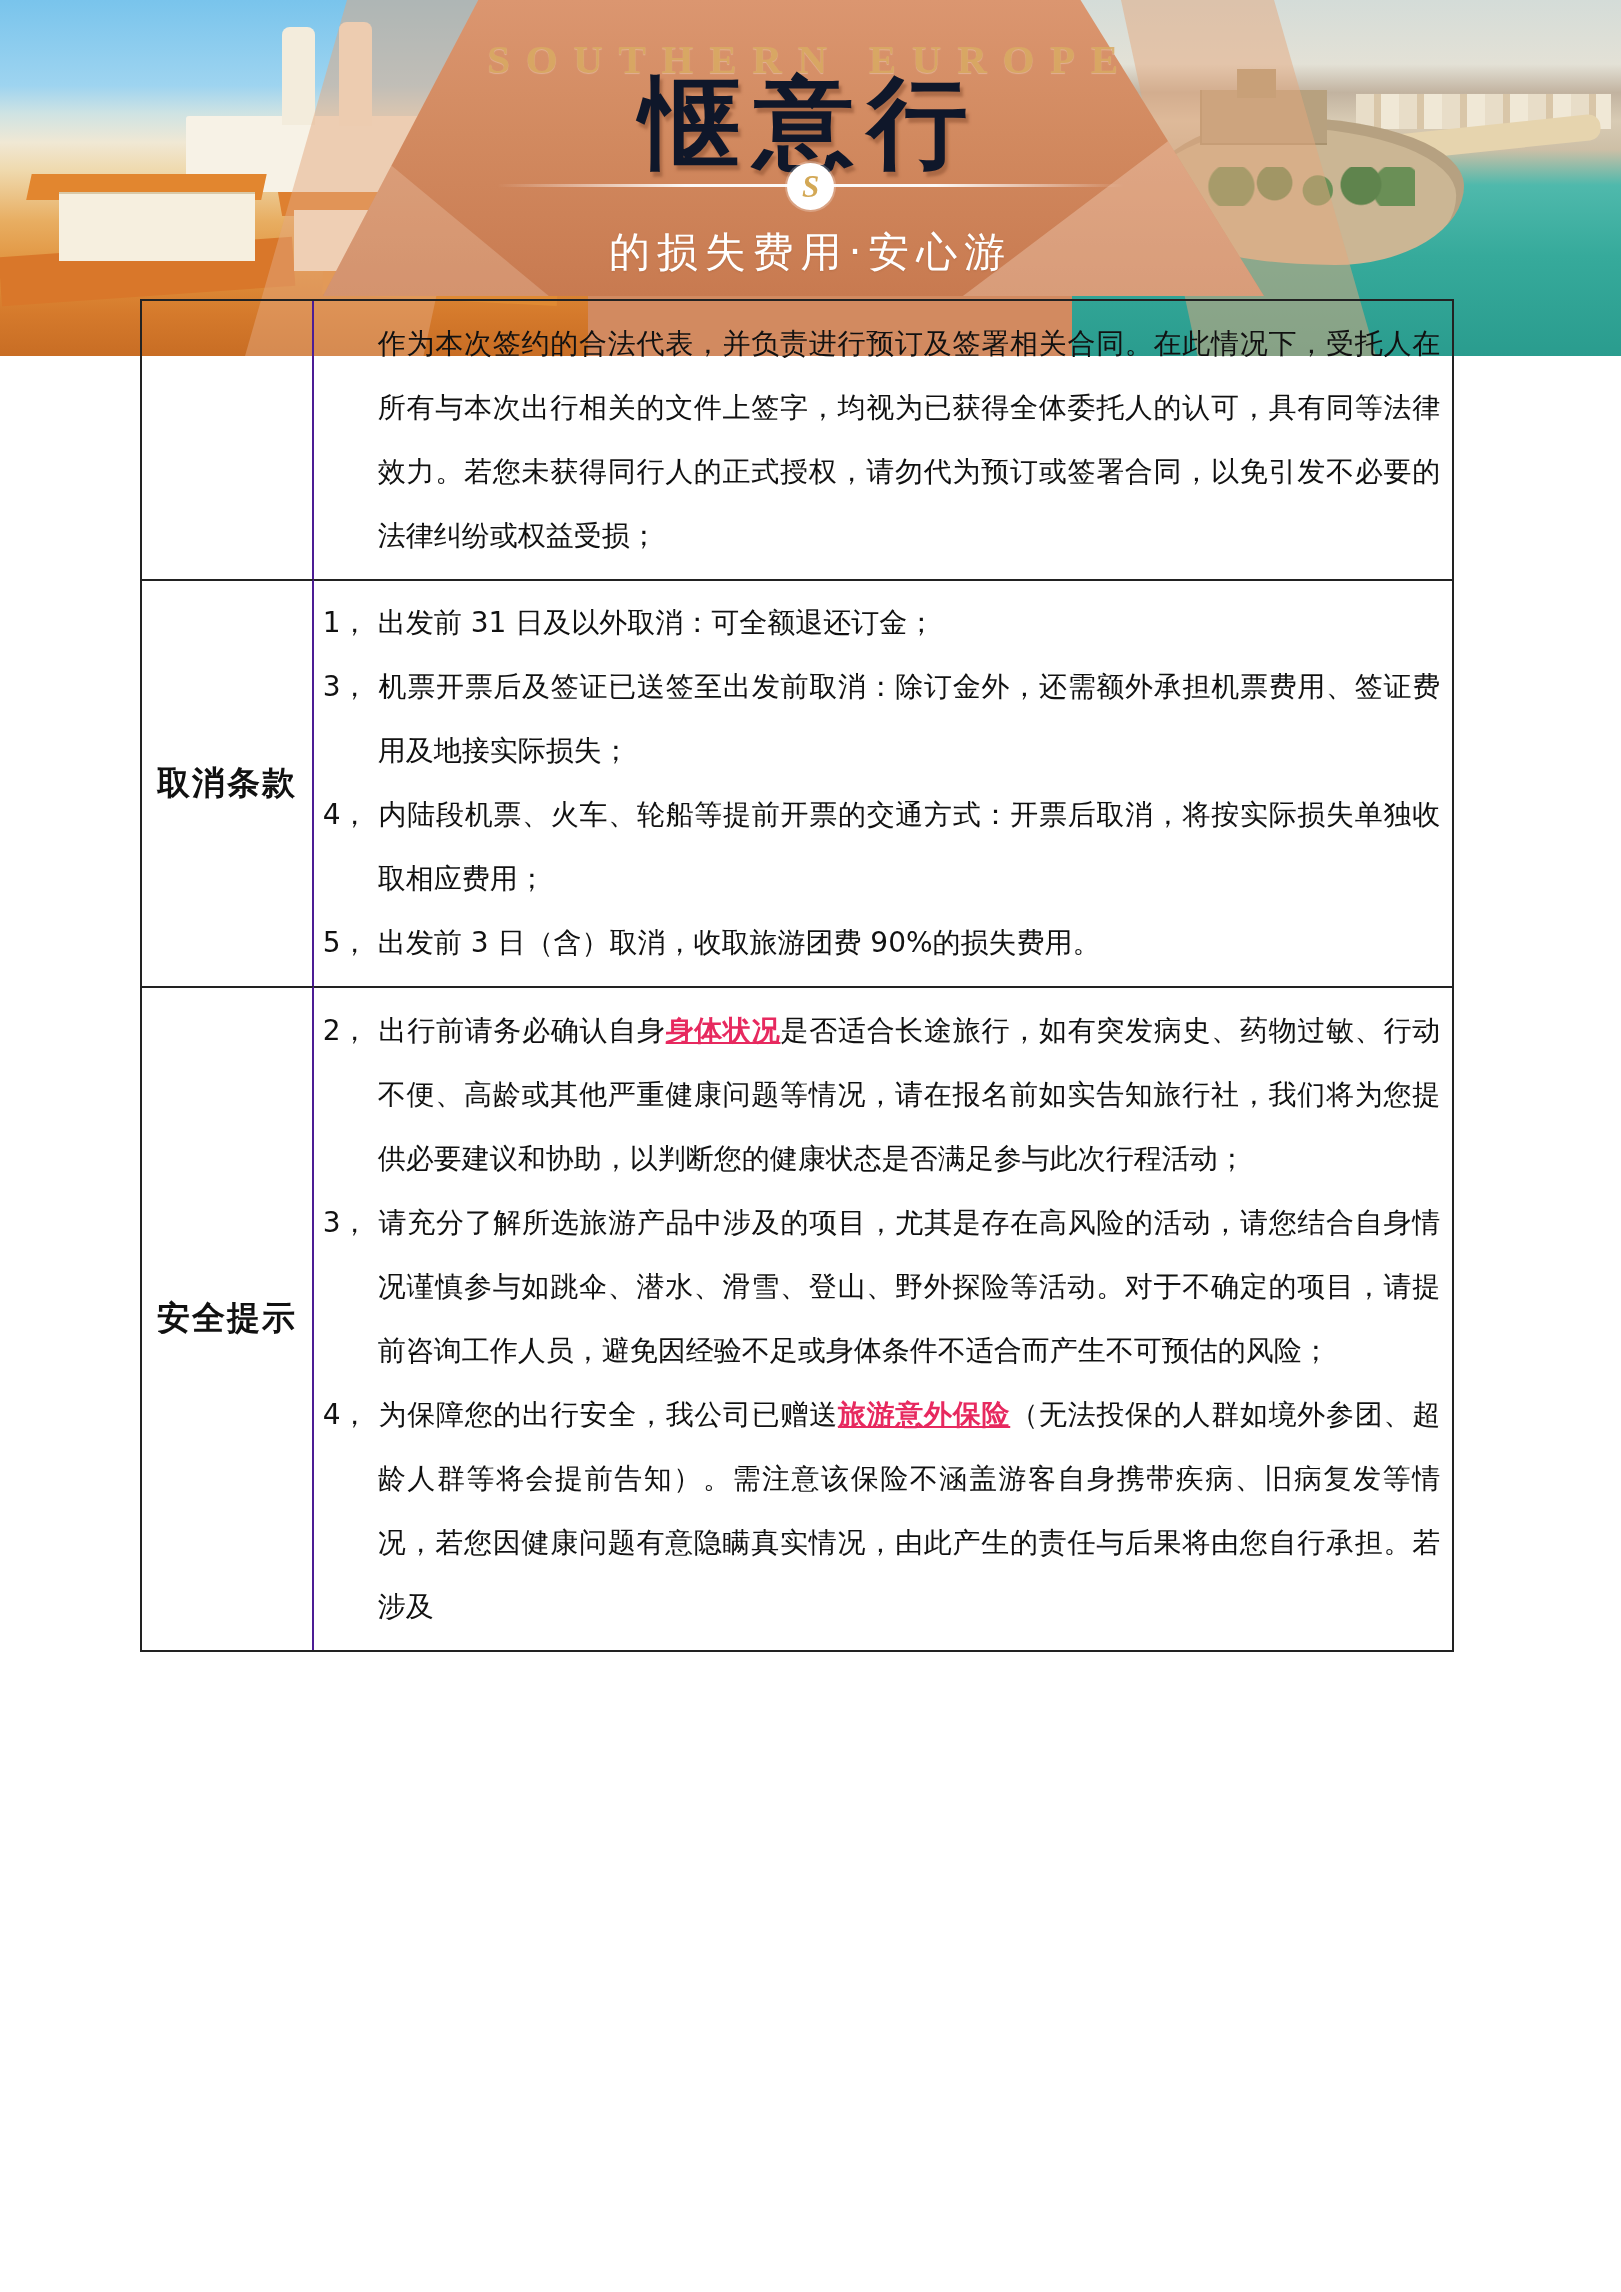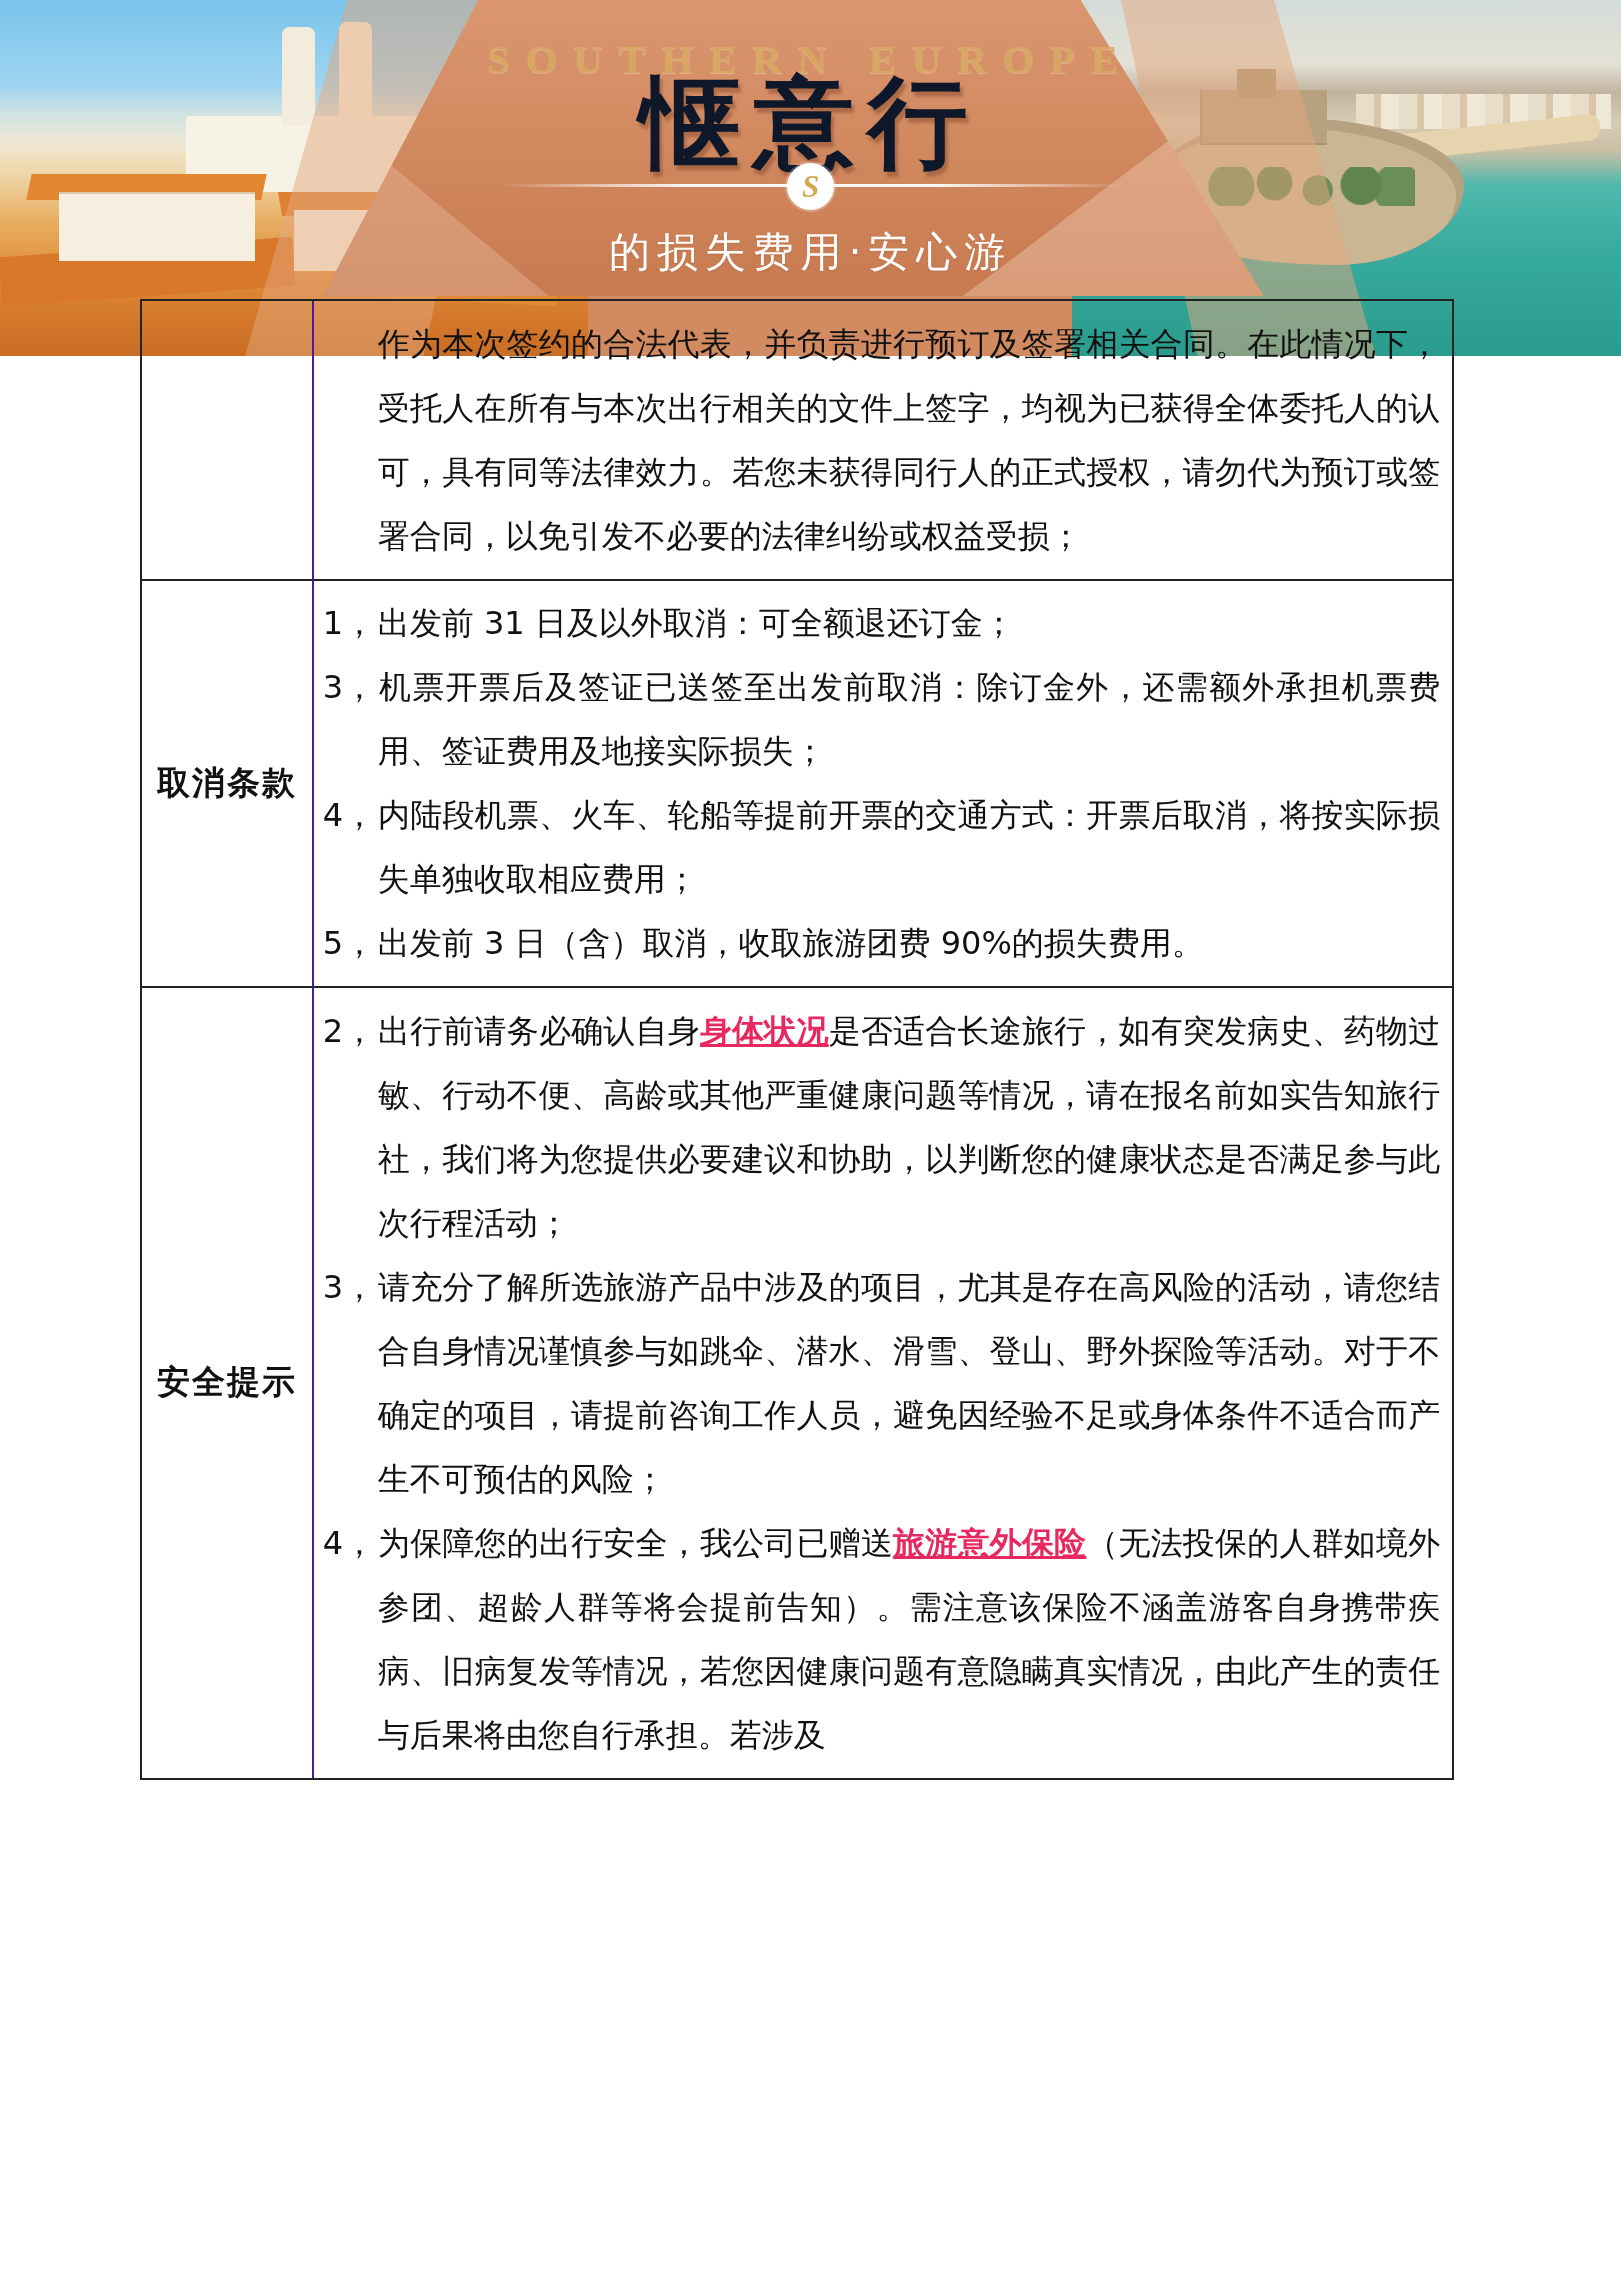--- a/index.html
+++ b/index.html
@@ -45,21 +45,21 @@
   .sub-en{position:absolute;left:0;width:100%;top:35px;font-family:"Liberation Serif",serif;font-weight:bold;font-size:41px;letter-spacing:15.7px;color:#d9ab63;opacity:.85;text-shadow:0 1px 1px rgba(255,255,255,.35);}
   .cn-title{position:absolute;left:0;width:100%;top:57px;font-size:100px;font-weight:bold;color:#0f172a;letter-spacing:13.7px;text-shadow:2.9px 4.9px 2.9px rgba(140,80,50,.55);}
   .divider{position:absolute;left:50%;top:184px;width:627px;margin-left:-314px;height:2.9px;background:linear-gradient(90deg,rgba(255,255,255,0),rgba(255,255,255,.95) 30%,rgba(255,255,255,.95) 70%,rgba(255,255,255,0));}
   .logo-circle{position:absolute;left:50%;top:163px;width:47px;height:47px;margin-left:-23.5px;background:#ffffff;border-radius:50%;display:flex;align-items:center;justify-content:center;box-shadow:0 0 0 2px rgba(255,255,255,.25);}
   .logo-s{font-family:"Liberation Serif",serif;font-style:italic;font-weight:bold;font-size:31px;color:#d3a855;line-height:1;}
   .tagline{position:absolute;left:0;width:100%;top:225px;font-size:41px;color:#ffffff;letter-spacing:6.9px;font-weight:500;text-shadow:0 1px 2px rgba(160,95,60,.4);}
 
   
   .doc-table{position:absolute;left:140px;top:299px;width:1310px;border:2px solid #222;display:grid;grid-template-columns:172px 1fr;}
   .row-label{border-right:2px solid #4c1d95;display:flex;align-items:center;justify-content:center;font-size:33px;font-weight:bold;letter-spacing:2px;}
-  .row-content{padding:10.8px 11.8px 10.8px 8.8px;font-size:32px;line-height:64px;}
+  .row-content{padding:10.8px 11.8px 10.8px 8.8px;font-size:28px;line-height:64px;}
   .rt{border-top:2px solid #222;}
   .para{text-align:justify;}
   .para.numbered{padding-left:55px;text-indent:-55px;}
   .para.hang{padding-left:55px;}
   .num{display:inline-block;width:55px;text-indent:0;}
   .link{color:#e7295f;font-weight:bold;text-decoration:underline;margin-top:48px;}
 </style>
 </head>
 <body>
 

